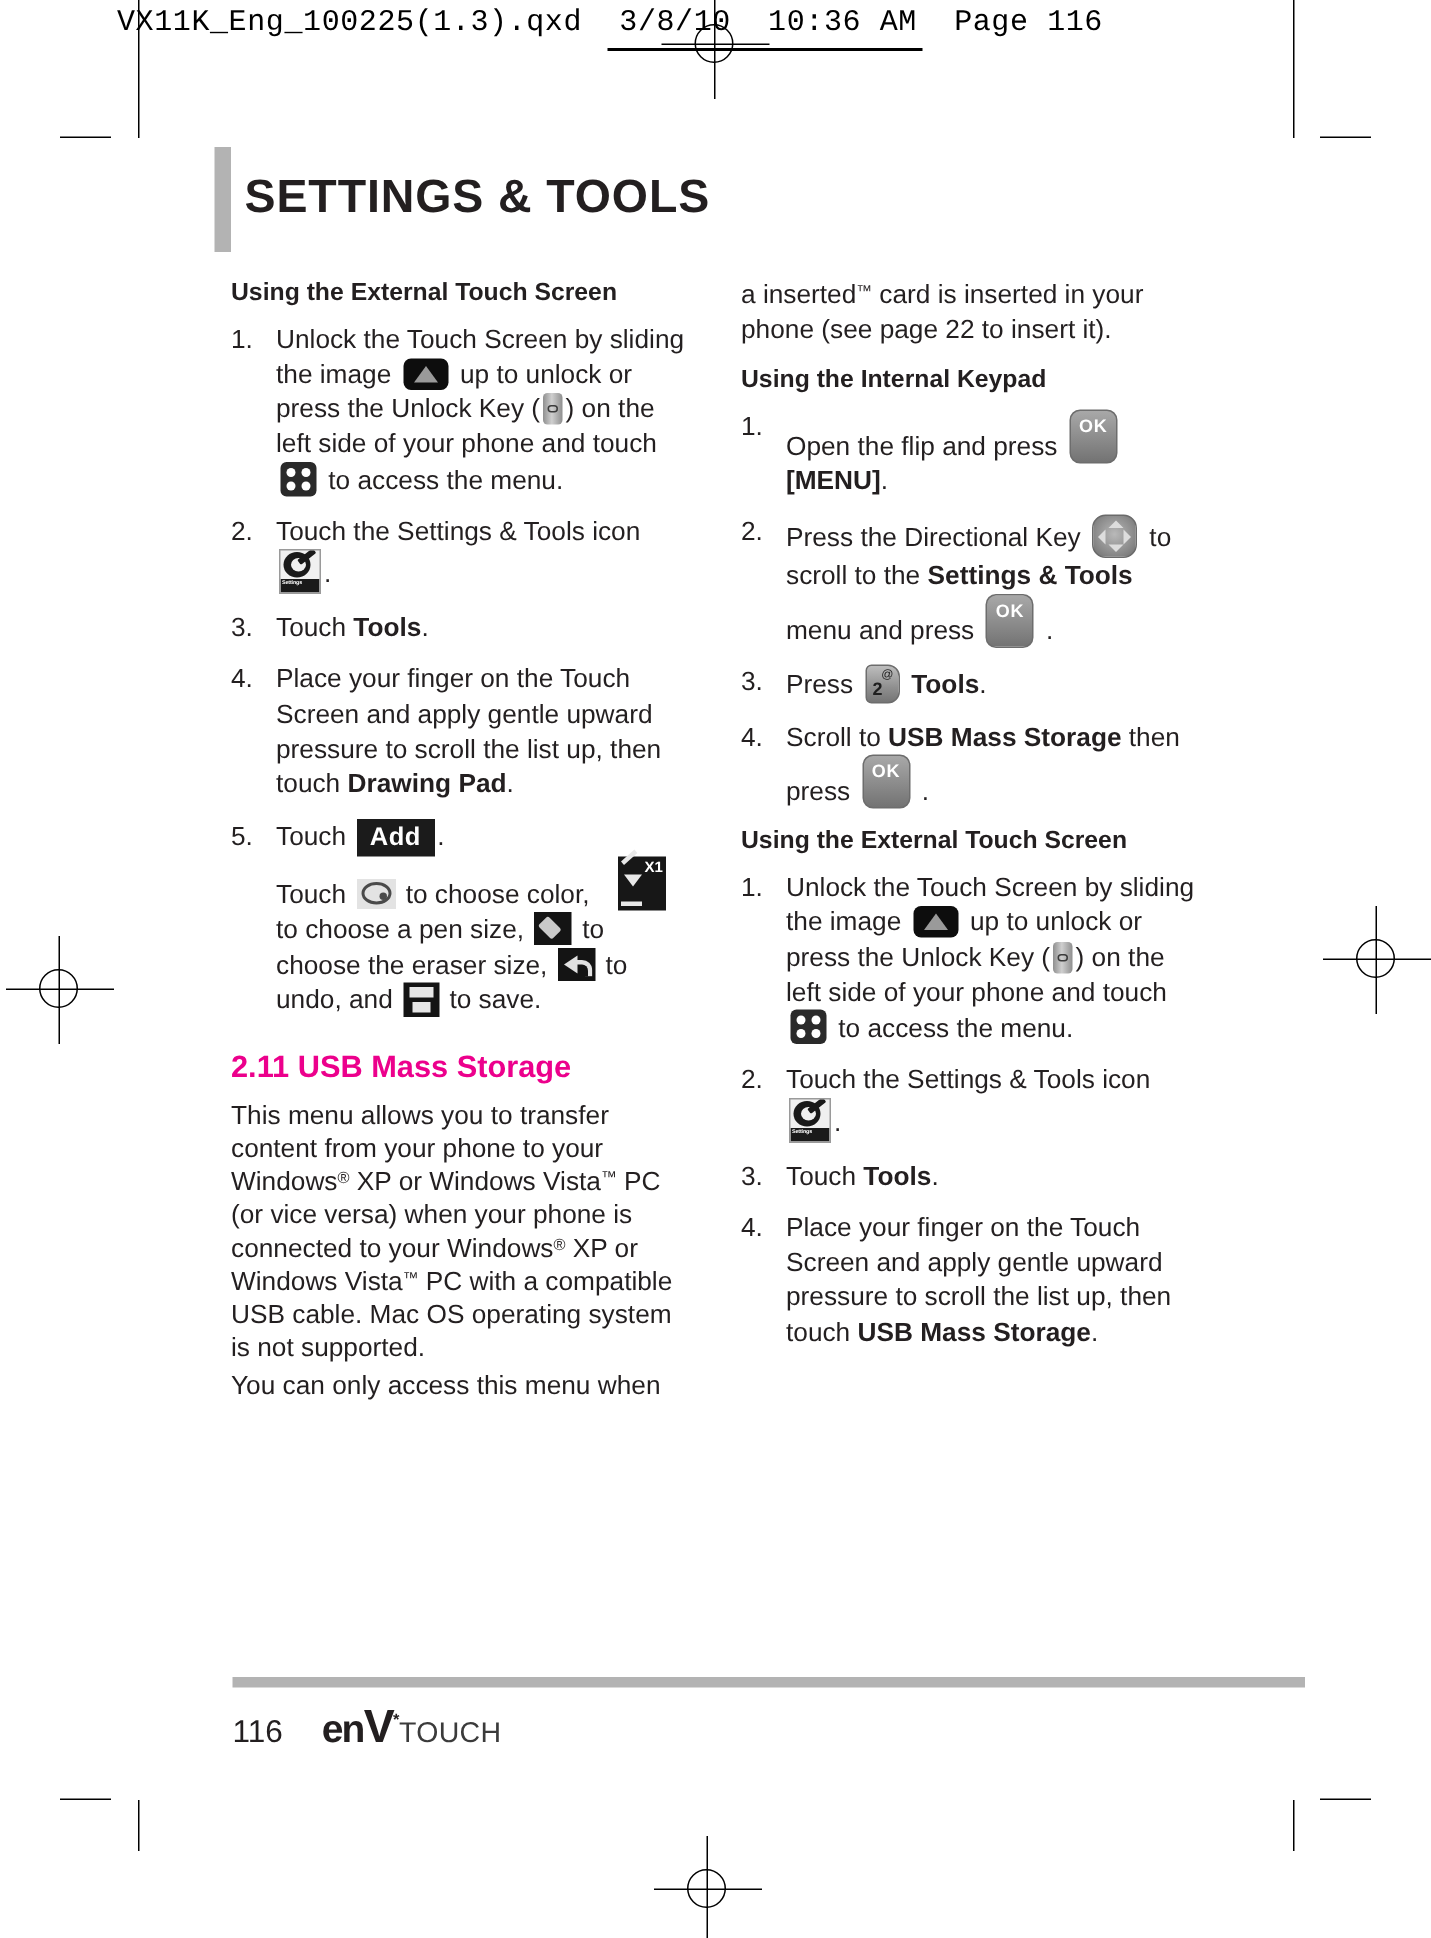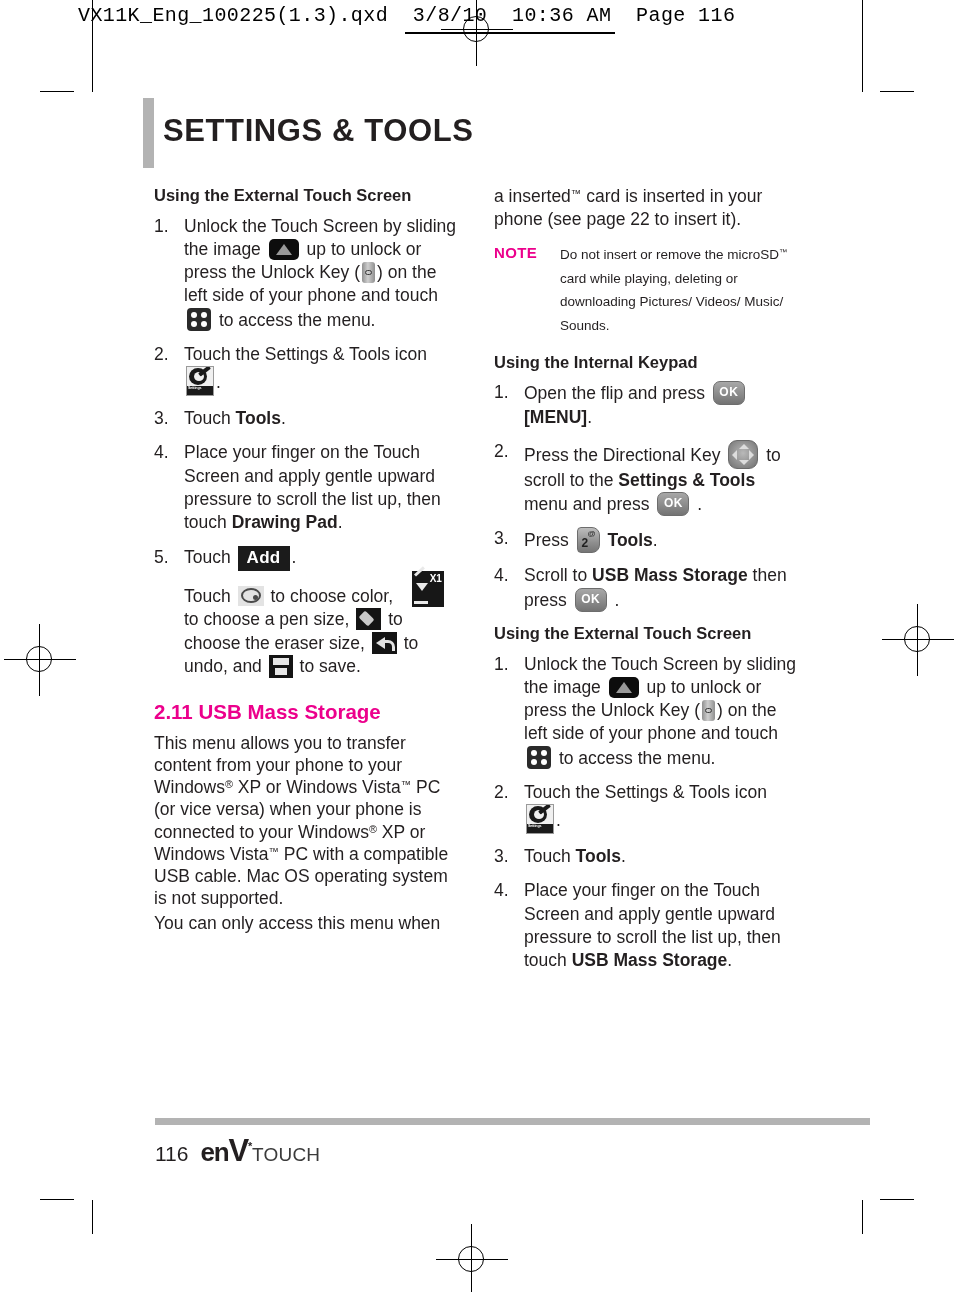--- a/index.html
+++ b/index.html
@@ -381,21 +381,21 @@
   }
   .ico-save .sb {
     position: absolute;
     left: 6px; bottom: 3px;
     width: 12px; height: 7px;
     background: #e6e6e6;
   }
 
   
   .ico-ok {
-    width: 32px; height: 24px;
+    width: 32px; height: 36px;
     border-radius: 7px;
     margin: 0 3px;
     vertical-align: -6px;
     background: linear-gradient(180deg,#a8a8a8,#8b8b8b 55%,#737373);
     border: 1px solid #6d6d6d;
     box-sizing: border-box;
   }
   .ico-ok span {
     position: absolute;
     left: 0; right: 0; top: 4px;
@@ -472,21 +472,21 @@
   }
   .footer {
     position: absolute;
     left: 155px; top: 1133px;
     display: flex;
     align-items: baseline;
   }
   .footer .pgnum {
     font-size: 21px;
     color: #231f20;
-    margin-right: 12px;
+    margin-right: 26px;
   }
   .footer .logo-env {
     font-size: 26px;
     font-weight: bold;
     letter-spacing: -1.2px;
     color: #231f20;
   }
   .footer .logo-env .vbig { font-size: 31px; }
   .footer .logo-star { font-size: 11px; vertical-align: 11px; }
   .footer .logo-touch {
@@ -600,24 +600,20 @@
   <p class="body dense"><span>This menu allows you to transfer content from your phone to your Windows</span><sup class="reg-mark">®</sup><span> XP or Windows Vista</span><sup class="tm-mark">™</sup><span> PC (or vice versa) when your phone is connected to your Windows</span><sup class="reg-mark">®</sup><span> XP or Windows Vista</span><sup class="tm-mark">™</sup><span> PC with a compatible USB cable. Mac OS operating system is not supported.</span></p>
 
   <p class="body dense">You can only access this menu when</p>
 
 </div>
 
 <div class="col col-right">
 
   <p class="body"><span>a inserted</span><sup class="tm-mark">™</sup><span> card is inserted in your phone (see page 22 to insert it).</span></p>
 
-  <div class="note">
-    <span class="note-label">NOTE</span>
-    <span class="note-text"><span>Do not insert or remove the microSD</span><sup class="tm-mark">™</sup><span> card while playing, deleting or downloading Pictures/ Videos/ Music/ Sounds.</span></span>
-  </div>
 
   <div class="h2">Using the Internal Keypad</div>
 
   <ol class="steps">
 
     <li>
       <span class="num">1.</span>
       <span>Open the flip and press</span>
       <span class="ico ico-ok"><span>OK</span></span>
       <b>[MENU]</b><span>.</span>

